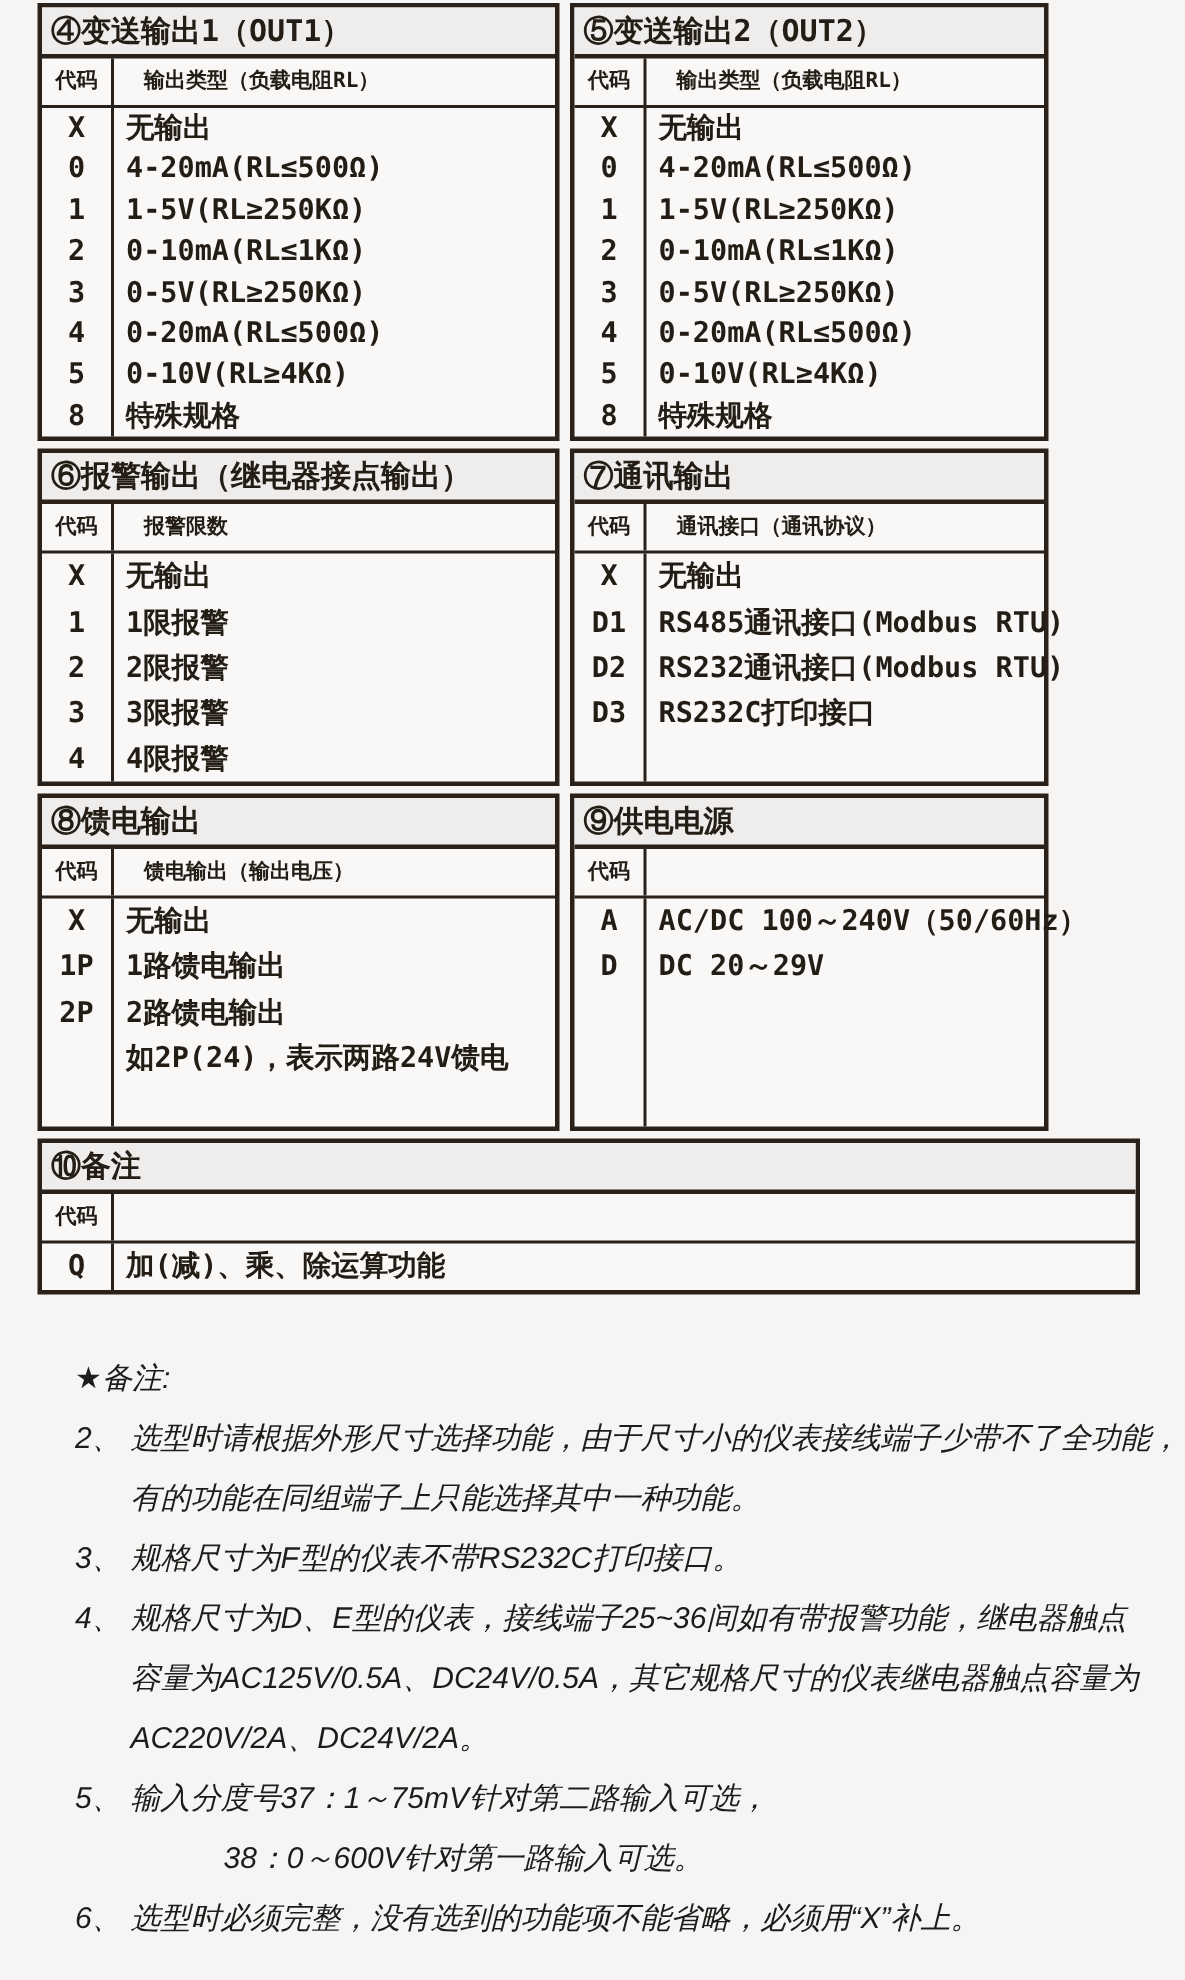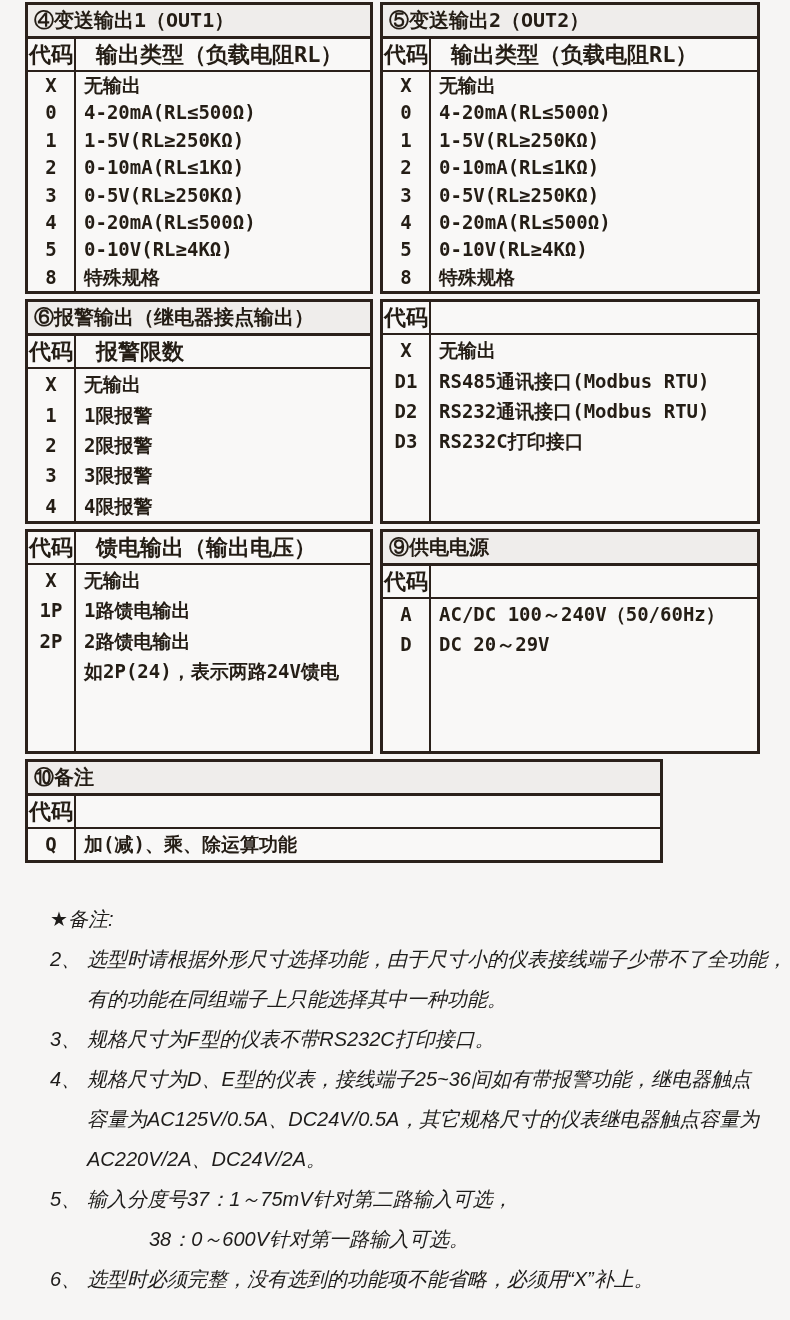--- a/index.html
+++ b/index.html
@@ -12,37 +12,37 @@
   }
   .tables{padding:2px 0 0 25px;}
   .trow{display:flex;gap:7px;margin-bottom:5px;}
   .tbl{
     border:3px solid #2b211b;
     background:#f9f8f7;
     display:flex;flex-direction:column;
     box-sizing:border-box;
   }
   .w-left{width:348px;}
-  .w-right{width:380px;}
-  .w-full{width:638px;}
+  .w-right{width:319px;}
+  .w-full{width:735px;}
   .tbl-title{
     background:#efedeb;
     border-bottom:3px solid #2b211b;
     font-size:20px;font-weight:bold;
     padding:2px 6px;line-height:27px;
     white-space:nowrap;
   }
   .tbl-head{display:flex;border-bottom:2.5px solid #2b211b;}
   .tbl-head .head-code{
     width:46px;border-right:2.5px solid #2b211b;
     text-align:center;flex:none;
   }
   .tbl-head .head-desc{padding-left:20px;flex:1;}
   .tbl-head div{
-    font-size:22px;font-weight:bold;
+    font-size:14px;font-weight:bold;
     line-height:31px;height:31px;white-space:nowrap;
   }
   .tbl-body{display:flex;flex:1;}
   .code-col{
     width:46px;flex:none;
     border-right:2.5px solid #2b211b;
     text-align:center;
   }
   .desc-col{flex:1;padding-left:8px;min-width:0;}
   .brow{
@@ -148,42 +148,45 @@
         <div class="desc-col">
           <div class="brow">无输出</div>
           <div class="brow">1限报警</div>
           <div class="brow">2限报警</div>
           <div class="brow">3限报警</div>
           <div class="brow">4限报警</div>
         </div>
       </div>
     </div>
     <div class="tbl w-right s2">
-      <div class="tbl-head">
-        <div class="head-code">代码</div>
+      <div class="tbl-title">⑦通讯输出</div>
+      <div class="tbl-head">
+        <div class="head-code">代码</div>
+        <div class="head-desc">通讯接口（通讯协议）</div>
       </div>
       <div class="tbl-body">
         <div class="code-col">
           <div class="brow">X</div>
           <div class="brow">D1</div>
           <div class="brow">D2</div>
           <div class="brow">D3</div>
         </div>
         <div class="desc-col">
           <div class="brow">无输出</div>
           <div class="brow">RS485通讯接口(Modbus RTU)</div>
           <div class="brow">RS232通讯接口(Modbus RTU)</div>
           <div class="brow">RS232C打印接口</div>
         </div>
       </div>
     </div>
   </div>
 
   <div class="trow">
     <div class="tbl w-left s3">
+      <div class="tbl-title">⑧馈电输出</div>
       <div class="tbl-head">
         <div class="head-code">代码</div>
         <div class="head-desc">馈电输出（输出电压）</div>
       </div>
       <div class="tbl-body">
         <div class="code-col">
           <div class="brow">X</div>
           <div class="brow">1P</div>
           <div class="brow">2P</div>
           <div class="brow"></div>

